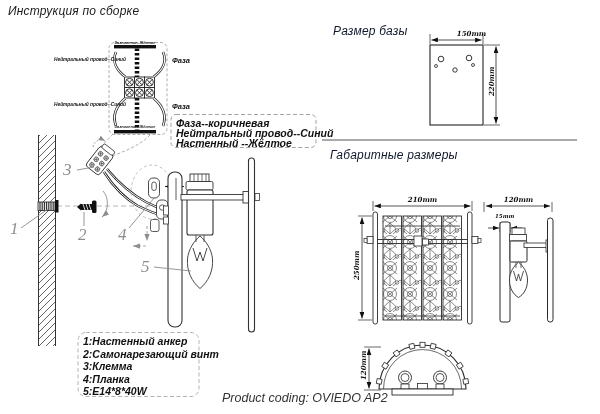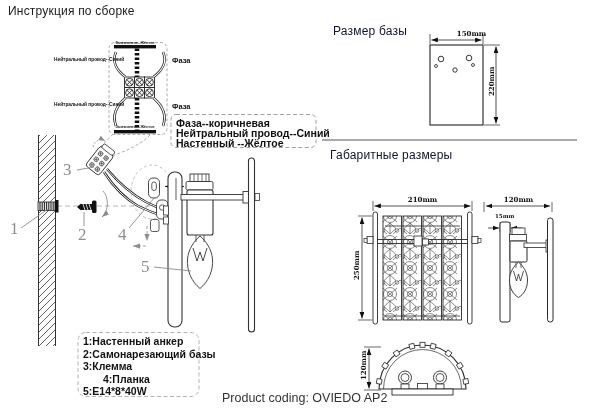--- a/index.html
+++ b/index.html
@@ -1,17 +1,17 @@
 <!DOCTYPE html>
 <html><head>
 <meta charset="utf-8">
 <style>
   html,body{margin:0;padding:0;background:#fff;}
   .canvas{position:relative;width:600px;height:414px;background:#ffffff;overflow:hidden;
-          font-family:"Liberation Sans",sans-serif;}
+          font-family:"Liberation Sans",sans-serif;font-style:italic;}
   .abs{position:absolute;}
   svg{position:absolute;left:0;top:0;}
   .t-title{font-size:12px;color:#1b1b1b;letter-spacing:.2px;}
   .t-heading{font-size:12px;color:#0f172a;letter-spacing:.2px;}
   .t-note{font-size:10.5px;font-weight:bold;color:#111;white-space:nowrap;line-height:10px;}
   .t-legend{font-size:10.5px;font-weight:bold;color:#111;white-space:nowrap;line-height:12.5px;}
   .t-dim{font-family:"DejaVu Serif",serif;font-size:7px;font-weight:bold;color:#111;white-space:nowrap;}
   .t-dim.center{text-align:center;}
   .rot{transform:rotate(-90deg);transform-origin:0 0;}
   .t-wire{font-size:4.8px;font-weight:bold;color:#111;white-space:nowrap;}
@@ -280,23 +280,23 @@
 <div class="abs t-note" style="left:176px;top:127.5px;">Нейтральный провод--Синий</div>
 <div class="abs t-note" style="left:176px;top:137.5px;">Настенный --Жёлтое</div>
 
 <div class="abs t-callout" style="left:10px;top:219px;">1</div>
 <div class="abs t-callout" style="left:78px;top:225px;">2</div>
 <div class="abs t-callout" style="left:63px;top:160px;">3</div>
 <div class="abs t-callout" style="left:118px;top:225px;">4</div>
 <div class="abs t-callout" style="left:141px;top:257px;">5</div>
 
 <div class="abs t-legend" style="left:83px;top:335px;">1:Настенный анкер</div>
-<div class="abs t-legend" style="left:83px;top:347.5px;">2:Самонарезающий базы</div>
+<div class="abs t-legend" style="left:83px;top:347.5px;">2:Самонарезающий винт</div>
 <div class="abs t-legend" style="left:83px;top:360px;">3:Клемма</div>
-<div class="abs t-legend" style="left:83px;top:372.5px;margin-left:20px;">4:Планка</div>
+<div class="abs t-legend" style="left:83px;top:372.5px;">4:Планка</div>
 <div class="abs t-legend" style="left:83px;top:385px;">5:E14*8*40W</div>
 
 <div class="abs t-heading" style="left:333px;top:24px;">Размер базы</div>
 <div class="abs t-dim center" style="left:438px;top:29px;width:37px;margin-left:15px;">150mm</div>
 <div class="abs t-dim rot" style="left:487px;top:96px;">220mm</div>
 
 <div class="abs t-heading" style="left:330px;top:148px;">Габаритные размеры</div>
 <div class="abs t-dim center" style="left:404px;top:195px;width:37px;">210mm</div>
 <div class="abs t-dim rot" style="left:352px;top:280px;">250mm</div>
 <div class="abs t-dim center" style="left:500px;top:195px;width:37px;">120mm</div>

